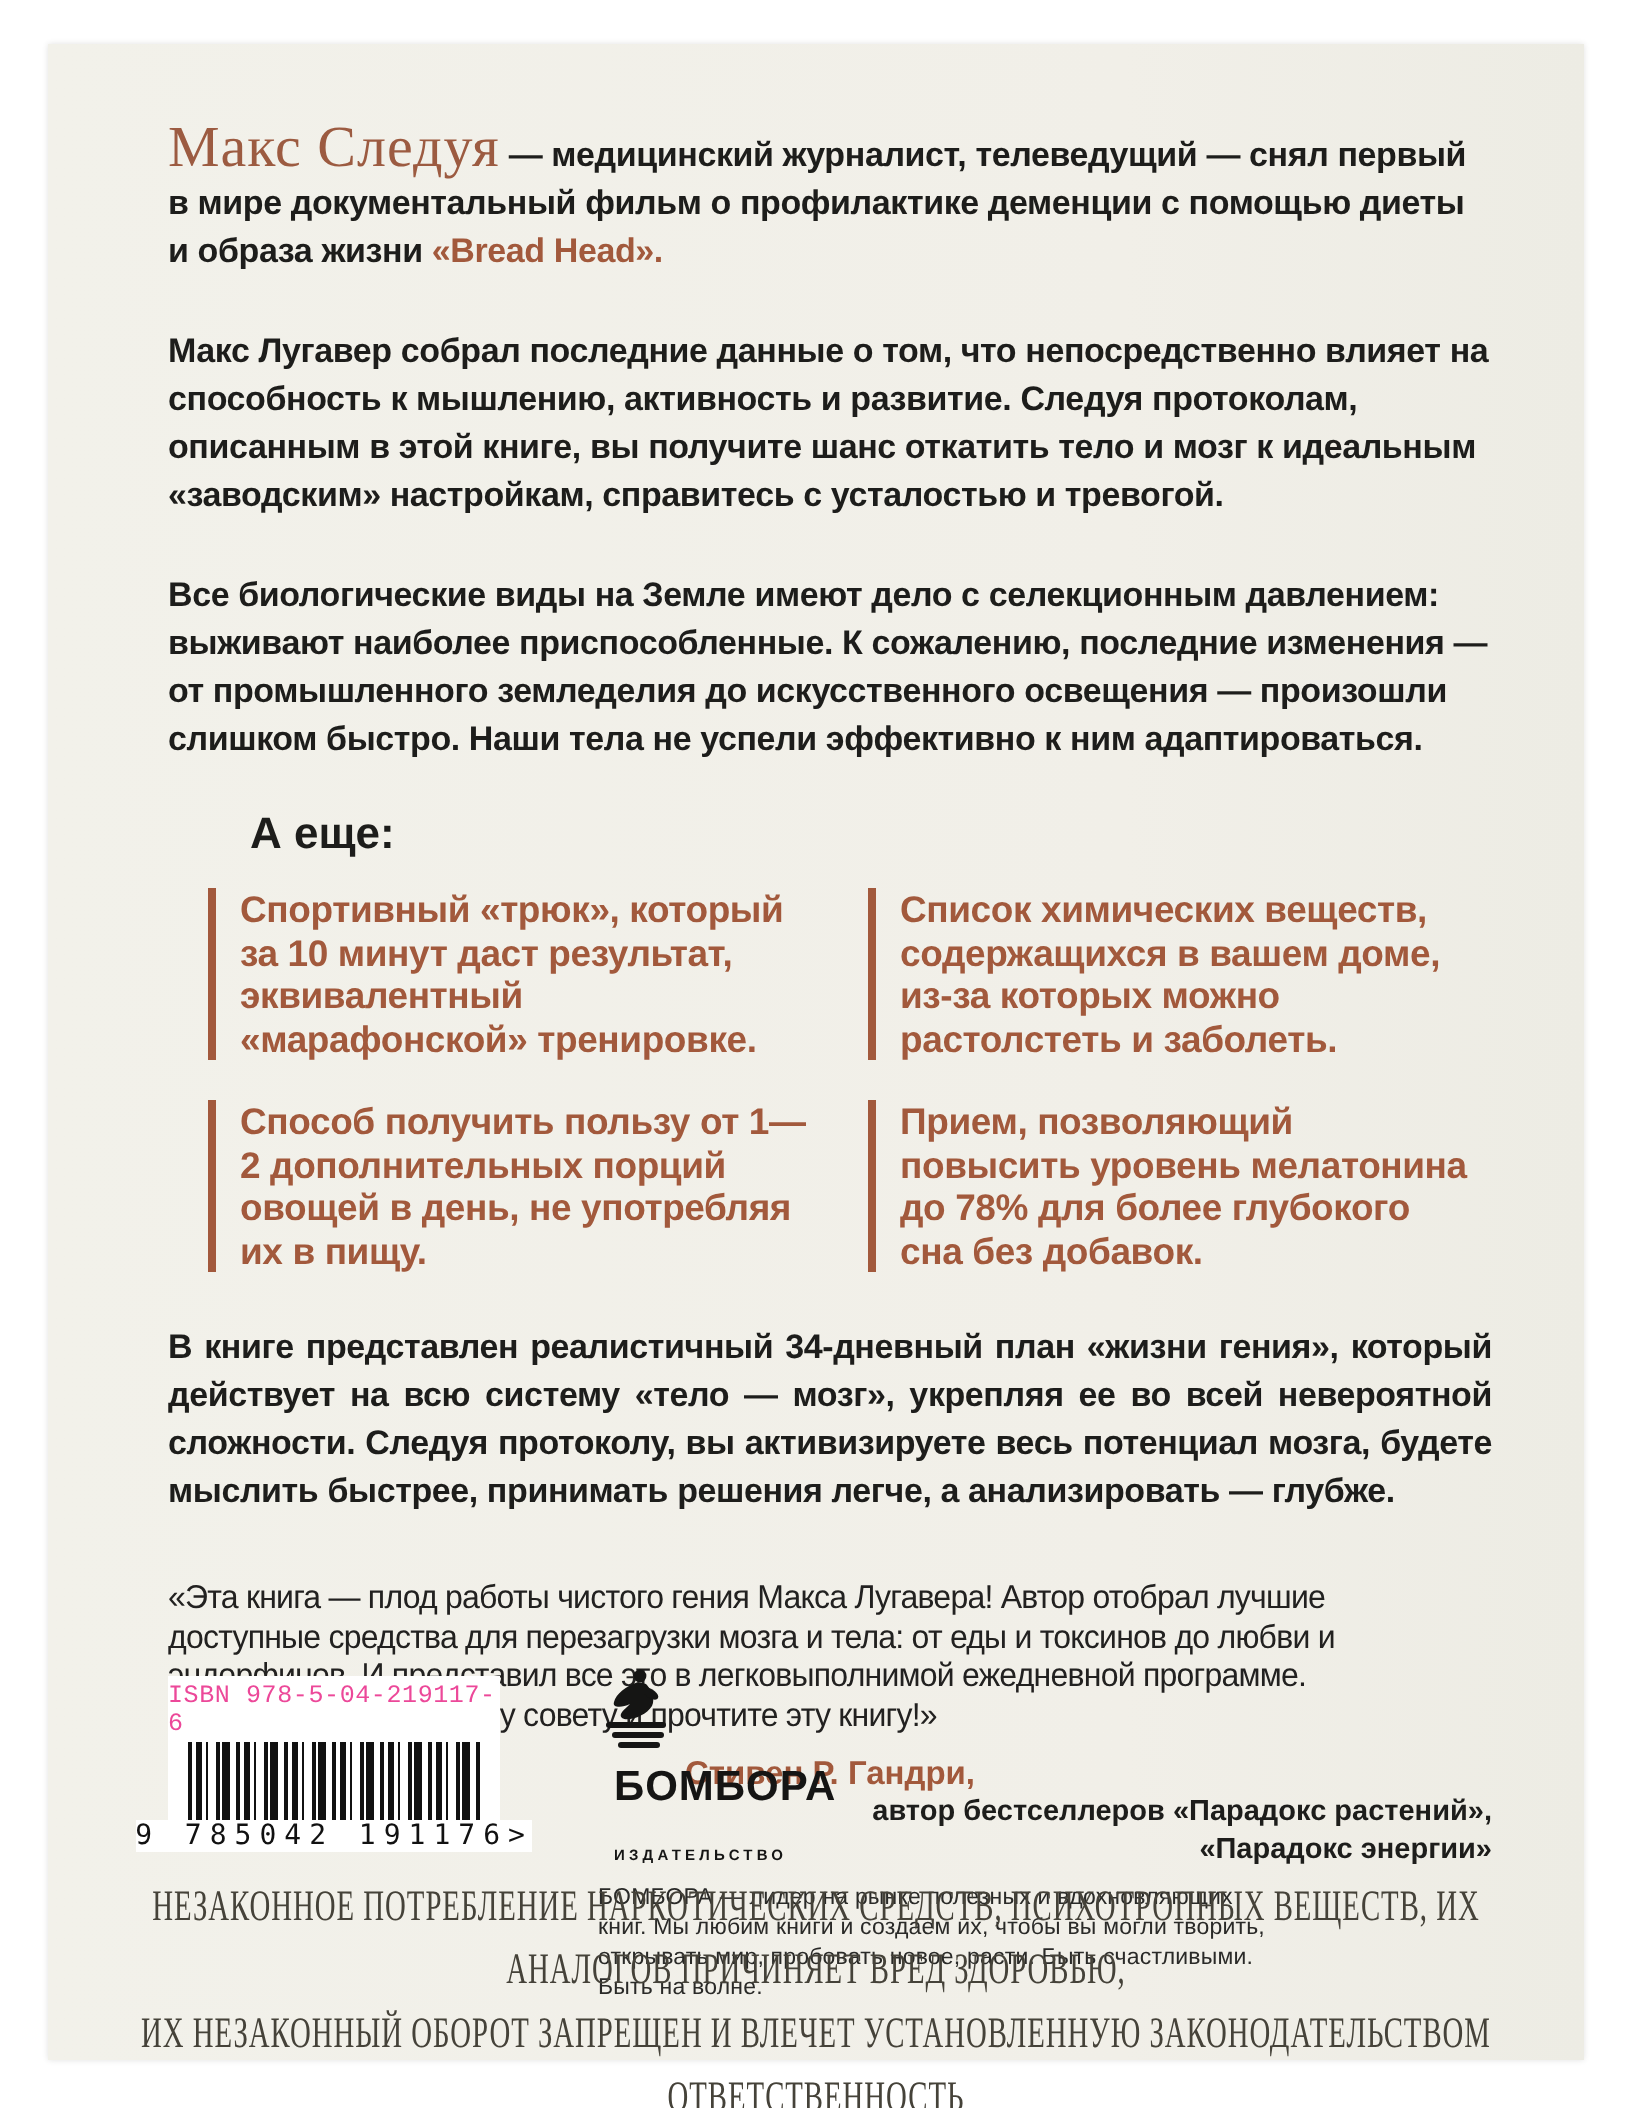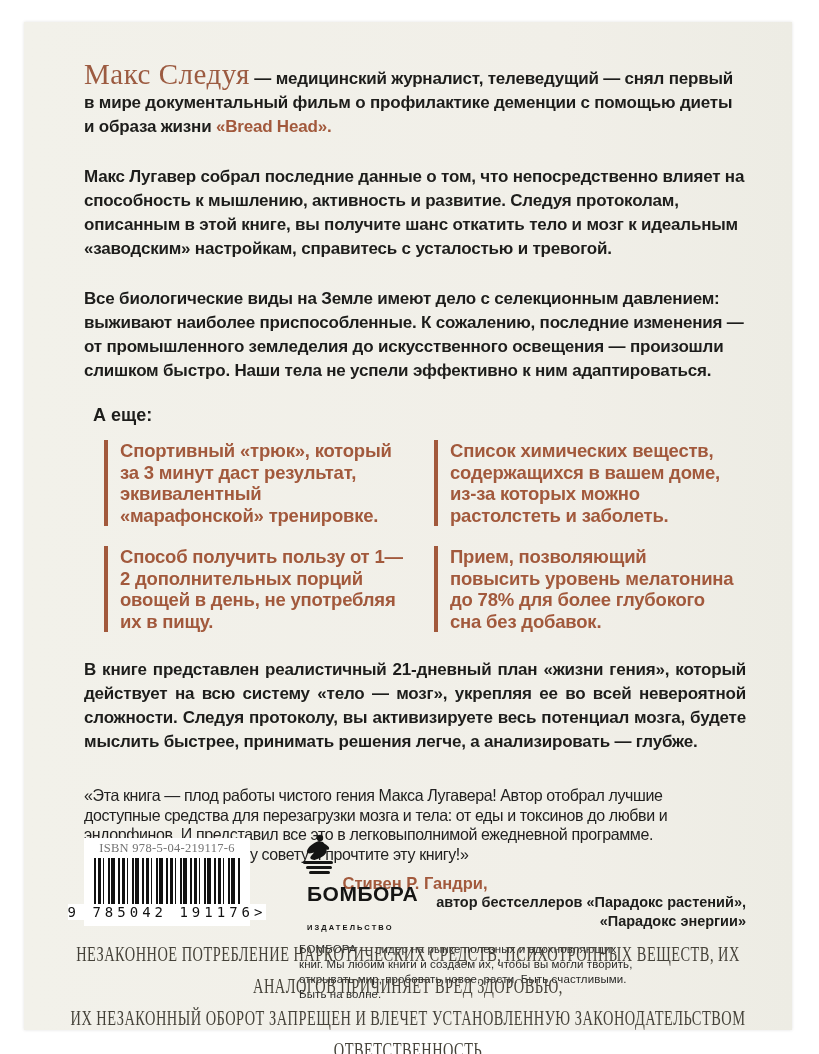--- a/index.html
+++ b/index.html
@@ -25,21 +25,21 @@
   }
   .p1{margin-top:40px;}
   .p2{margin-top:26px;}
   .p3{margin-top:26px;}
   .author-name{
     font-family:"Liberation Serif", serif;font-weight:400;
     font-size:29px;color:#9c5b41;letter-spacing:0.5px;
   }
   .highlight{color:#a2593c;}
   .bullets-label{
-    font-weight:bold;font-size:18px;margin:22px 0 0 9px;
+    font-weight:bold;font-size:22px;margin:22px 0 0 41px;
   }
   .bullets-grid{
     display:grid;grid-template-columns:305px 305px;
     column-gap:25px;row-gap:20px;
     margin:14px 0 0 20px;
   }
   .bullet{
     border-left:4px solid #a2593c;
     padding-left:12px;
     color:#a2593c;font-weight:bold;font-size:18.5px;line-height:21.5px;
@@ -62,21 +62,21 @@
   .attribution .cred{
     font-weight:bold;font-size:14.5px;color:#1d1d1b;
   }
   .bottom-row{position:absolute;left:60px;top:812px;width:662px;height:100px;}
   .barcode-box{
     position:absolute;left:0;top:4px;width:166px;height:88px;
     background:#ffffff;display:flex;flex-direction:column;align-items:center;
     padding-top:3px;box-sizing:border-box;
   }
   .isbn-text{
-    font-size:12.5px;color:#737373;letter-spacing:0.3px;font-family:Liberation Serif, serif;
+    font-size:12.5px;color:#ec4899;letter-spacing:0.3px;font-family:Liberation Mono, monospace;
   }
   .bars{
     width:146px;height:48px;margin-top:2px;
     background:repeating-linear-gradient(90deg,
       #111 0 2px,#fff 2px 4px,#111 4px 7px,#fff 7px 9px,
       #111 9px 10px,#fff 10px 14px,#111 14px 16px,#fff 16px 17px,
       #111 17px 21px,#fff 21px 24px);
   }
   .digits{
     font-family:"DejaVu Sans Mono", monospace;
@@ -109,27 +109,27 @@
 
     <p class="para p1"><span class="author-name">Макс Следуя</span><span> — медицинский журналист, телеведущий — снял первый в мире документальный фильм о профилактике деменции с помощью диеты и образа жизни </span><span class="highlight">«Bread Head».</span></p>
 
     <p class="para p3">Макс Лугавер собрал последние данные о том, что непосредственно влияет на способность к мышлению, активность и развитие. Следуя протоколам, описанным в этой книге, вы получите шанс откатить тело и мозг к идеальным «заводским» настройкам, справитесь с усталостью и тревогой.</p>
 
     <p class="para p2">Все биологические виды на Земле имеют дело с селекционным давлением: выживают наиболее приспособленные. К сожалению, последние изменения — от промышленного земледелия до искусственного освещения — произошли слишком быстро. Наши тела не успели эффективно к ним адаптироваться.</p>
 
     <div class="bullets-label">А еще:</div>
 
     <div class="bullets-grid">
-      <div class="bullet">Спортивный «трюк», который за 3 минут даст результат, эквивалентный «марафонской» тренировке.</div>
+      <div class="bullet">Спортивный «трюк», который за 10 минут даст результат, эквивалентный «марафонской» тренировке.</div>
       <div class="bullet">Список химических веществ, содержащихся в вашем доме, из-за которых можно растолстеть и заболеть.</div>
       <div class="bullet">Способ получить пользу от 1—2 дополнительных порций овощей в день, не употребляя их в пищу.</div>
       <div class="bullet">Прием, позволяющий повысить уровень мелатонина до 78% для более глубокого сна без добавок.</div>
     </div>
 
-    <p class="para p4">В книге представлен реалистичный 21-дневный план «жизни гения», который действует на всю систему «тело — мозг», укрепляя ее во всей невероятной сложности. Следуя протоколу, вы активизируете весь потенциал мозга, будете мыслить быстрее, принимать решения легче, а анализировать — глубже.</p>
+    <p class="para p4">В книге представлен реалистичный 34-дневный план «жизни гения», который действует на всю систему «тело — мозг», укрепляя ее во всей невероятной сложности. Следуя протоколу, вы активизируете весь потенциал мозга, будете мыслить быстрее, принимать решения легче, а анализировать — глубже.</p>
 
     <div class="quote">«Эта книга — плод работы чистого гения Макса Лугавера! Автор отобрал лучшие доступные средства для перезагрузки мозга и тела: от еды и токсинов до любви и эндорфинов. И представил все это в легковыполнимой ежедневной программе. Прислушайтесь к моему совету и прочтите эту книгу!»</div>
 
     <div class="attribution">
       <div class="name">Стивен Р. Гандри,</div>
       <div class="cred">автор бестселлеров «Парадокс растений»,</div>
       <div class="cred">«Парадокс энергии»</div>
     </div>
   </div>
 

